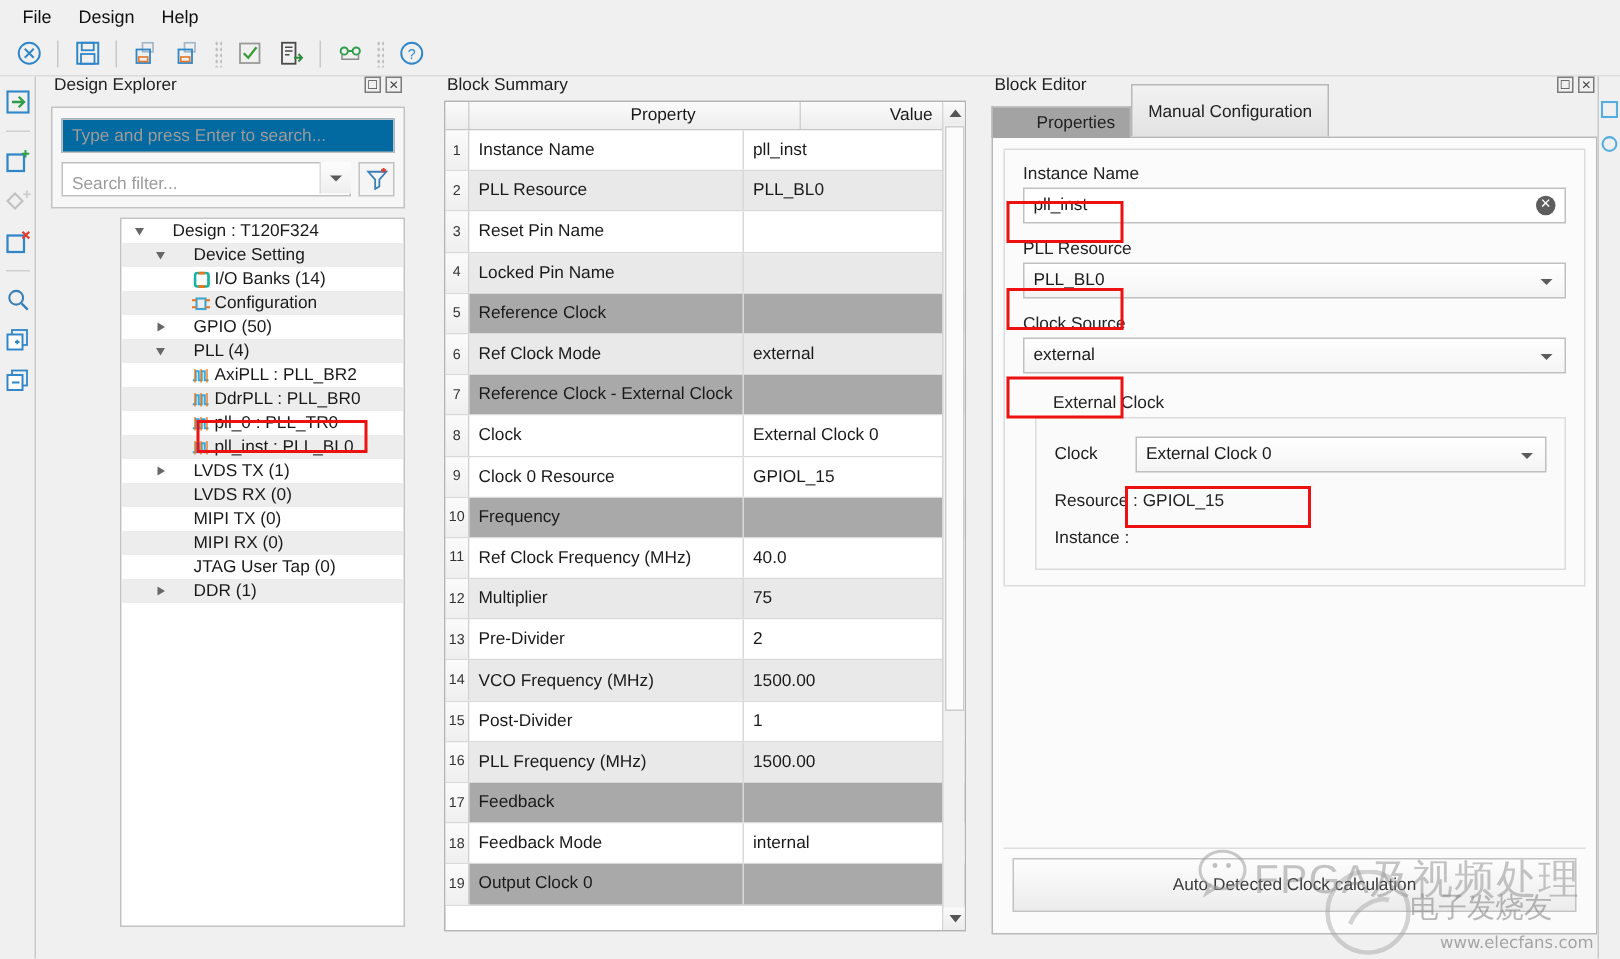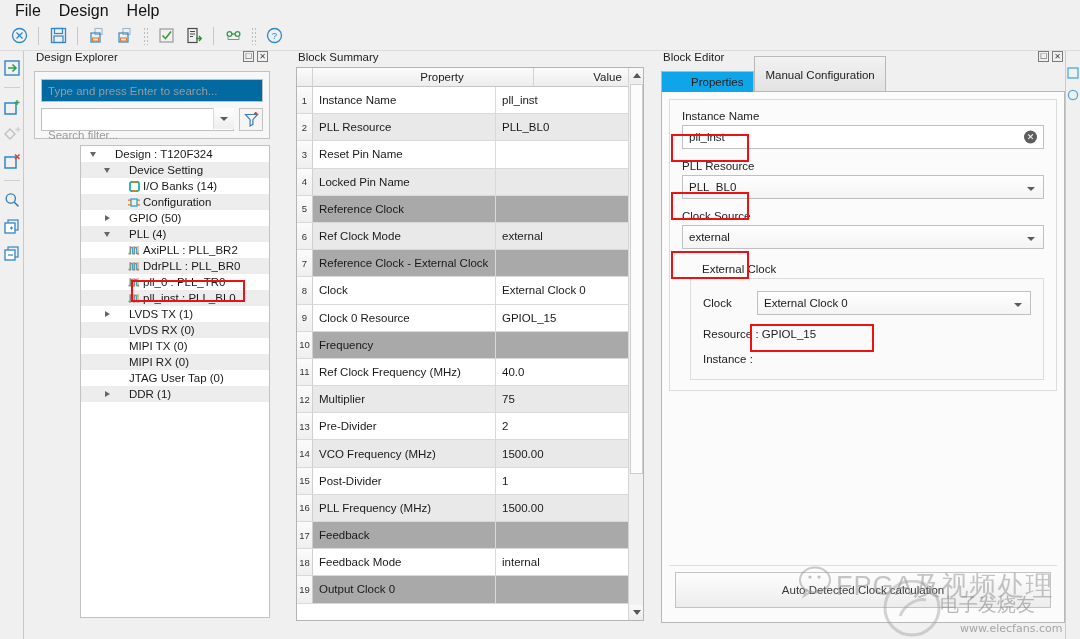--- a/index.html
+++ b/index.html
@@ -12,21 +12,21 @@
     font-size: 11px;
     color: #1a1a1a;
   }
   #app { position: relative; width: 1080px; height: 639px; background: #f0f0f0; }
 
   
   .menubar {
     position: absolute; top: 0; left: 0; width: 1080px; height: 21px;
     background: #f0f0f0; display: flex; align-items: center; padding-left: 6px;
   }
-  .menubar .mi { padding: 3px 9px; font-size: 16px; color: #111; cursor: default; }
+  .menubar .mi { padding: 3px 9px; font-size: 12px; color: #111; cursor: default; }
 
   
   .toolbar {
     position: absolute; top: 21px; left: 0; width: 1080px; height: 30px;
     background: #f0f0f0; border-bottom: 1px solid #dcdcdc;
     display: flex; align-items: center; padding-left: 6px; gap: 2px;
   }
   .tb-btn {
     width: 26px; height: 26px; display: flex; align-items: center; justify-content: center;
     border-radius: 2px;
@@ -63,21 +63,21 @@
   }
   .inp {
     width: 100%; height: 23px; border: 1px solid #bfbfbf; background: #0369a1;
     font-size: 11.5px; padding: 0 6px; color: #111; outline: none;
   }
   .inp::placeholder { color: #9b9b9b; }
   .filter-row { display: flex; align-items: center; gap: 5px; margin-top: 6px; }
   .combo-wrap { position: relative; flex: 1; height: 23px; }
   .combo {
     width: 100%; height: 23px; border: 1px solid #bfbfbf; background: #fff;
-    font-size: 11.5px; padding: 16px 26px 0 6px; line-height: 21px; color: #9b9b9b;
+    font-size: 11.5px; padding: 4px 26px 0 6px; line-height: 21px; color: #9b9b9b;
   }
   .combo-arrow {
     position: absolute; right: 0; top: 0; width: 21px; height: 21px;
     border-left: 1px solid #dcdcdc; display: flex; align-items: center; justify-content: center;
     background: linear-gradient(#fdfdfd,#eeeeee);
   }
   .tri-down { width: 0; height: 0; border-left: 4px solid transparent; border-right: 4px solid transparent; border-top: 4px solid #5b5b5b; }
   .filter-icon-btn { width: 24px; height: 23px; border: 1px solid #c2c2c2; background: #f5f5f5;
     display: flex; align-items: center; justify-content: center; }
 
@@ -122,21 +122,21 @@
     display: flex; align-items: center; justify-content: center; }
   .vscroll .thumb { position: absolute; left: 1px; width: 13px; background: #fcfcfc; border: 1px solid #cdcdcd; }
   .tri-up-s { width:0;height:0;border-left:4px solid transparent;border-right:4px solid transparent;border-bottom:5px solid #555; }
   .tri-dn-s { width:0;height:0;border-left:4px solid transparent;border-right:4px solid transparent;border-top:5px solid #555; }
 
   
   #editor { position: absolute; left: 661px; top: 51px; width: 404px; height: 578px; }
   .tabs { display: flex; align-items: flex-end; height: 21px; margin-top: 2px; }
   .tab { height: 36px; padding: 0 10px; font-size: 11.5px; display: flex; align-items: center;
     border: 1px solid #b8b8b8; border-bottom: none; background: linear-gradient(#f2f2f2,#e2e2e2); color: #222; }
-  .tab.active { background: #0ea5e9; height: 21px; position: relative; z-index: 2; padding-left: 29px; }
+  .tab.active { background: #a3a3a3; height: 21px; position: relative; z-index: 2; padding-left: 29px; }
   .tabbody { border: 1px solid #b8b8b8; background: #fbfbfb; height: 532px; margin-top: -1px; position: relative; padding: 7px; }
   .groupbox { border: 1px solid #dcdcdc; background: #fbfbfb; padding: 10px 12px; position: relative; }
   .fld-label { font-size: 11.5px; color: #222; margin-bottom: 3px; }
   .fld-input {
     height: 24px; border: 1px solid #c0c0c0; background: #fff; display: flex; align-items: center;
     padding: 0 6px; font-size: 11.5px; position: relative;
   }
   .clear-x { position: absolute; right: 6px; top: 50%; transform: translateY(-50%);
     width: 13px; height: 13px; border-radius: 50%; background: #5d5d5d; color: #fff;
     font-size: 9px; line-height: 13px; text-align: center; font-family: "DejaVu Sans", sans-serif; }

